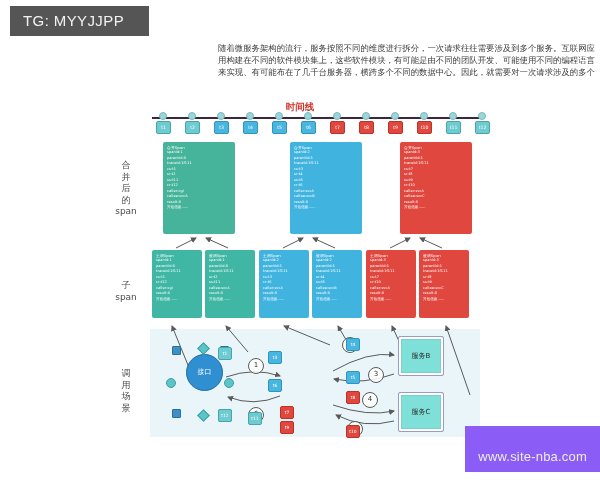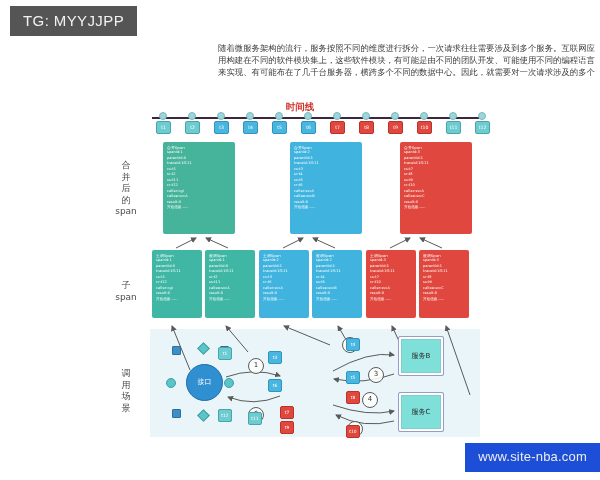--- a/index.html
+++ b/index.html
@@ -7,29 +7,29 @@
     width:600px;height:480px;position:relative;overflow:hidden;
     background:#ffffff;
     font-family:"Liberation Sans","DejaVu Sans",sans-serif;
     color:#333;
   }
   
   #tg-tag{
     position:absolute;left:10px;top:6px;
     background:#555555;color:#f2f2f2;
     font-size:15px;letter-spacing:.4px;
-    padding:6px 13px 7px 13px;
+    padding:6px 25px 7px 13px;
     white-space:nowrap;
   }
   
   #watermark{
     position:absolute;right:0px;bottom:8px;
-    background:#1d4ed8;color:#ededed;
+    background:#8b5cf6;color:#ededed;
     font-size:13px;letter-spacing:.2px;
-    padding:6px 13px 8px 13px;
+    padding:23px 13px 8px 13px;
     white-space:nowrap;
   }
   
   #intro{
     position:absolute;left:218px;top:42px;width:370px;
     font-size:8.4px;line-height:12.1px;color:#3a3a3a;
     font-family:"DejaVu Sans",sans-serif;
     text-align:justify;
   }
   #intro div{white-space:nowrap;}
@@ -94,21 +94,21 @@
     box-shadow:inset 0 0 0 2px #ffffff, inset 0 0 0 3px #7ececa;
     border-radius:2px;
     font-size:7px;color:#2a2a2a;text-align:center;
     font-family:"DejaVu Sans",sans-serif;
     display:flex;align-items:center;justify-content:center;
   }
   #svc-a{left:133px;top:33px;width:47px;height:42px;}
   #svc-b{left:248px;top:7px;width:44px;height:38px;}
   #svc-c{left:248px;top:63px;width:44px;height:38px;}
   #iface{
-    position:absolute;left:36px;top:35px;width:35px;height:35px;
+    position:absolute;left:36px;top:25px;width:35px;height:35px;
     border-radius:50%;background:#2f8fd0;border:1px solid #1f6ea8;
     color:#ffffff;font-size:7px;text-align:center;line-height:35px;
     font-family:"DejaVu Sans",sans-serif;
   }
   .node-sq{
     position:absolute;width:7px;height:7px;background:#3d8fc4;
     border:1px solid #2a6f9e;border-radius:1px;
   }
   .node-di{
     position:absolute;width:7px;height:7px;background:#5bc4c8;

